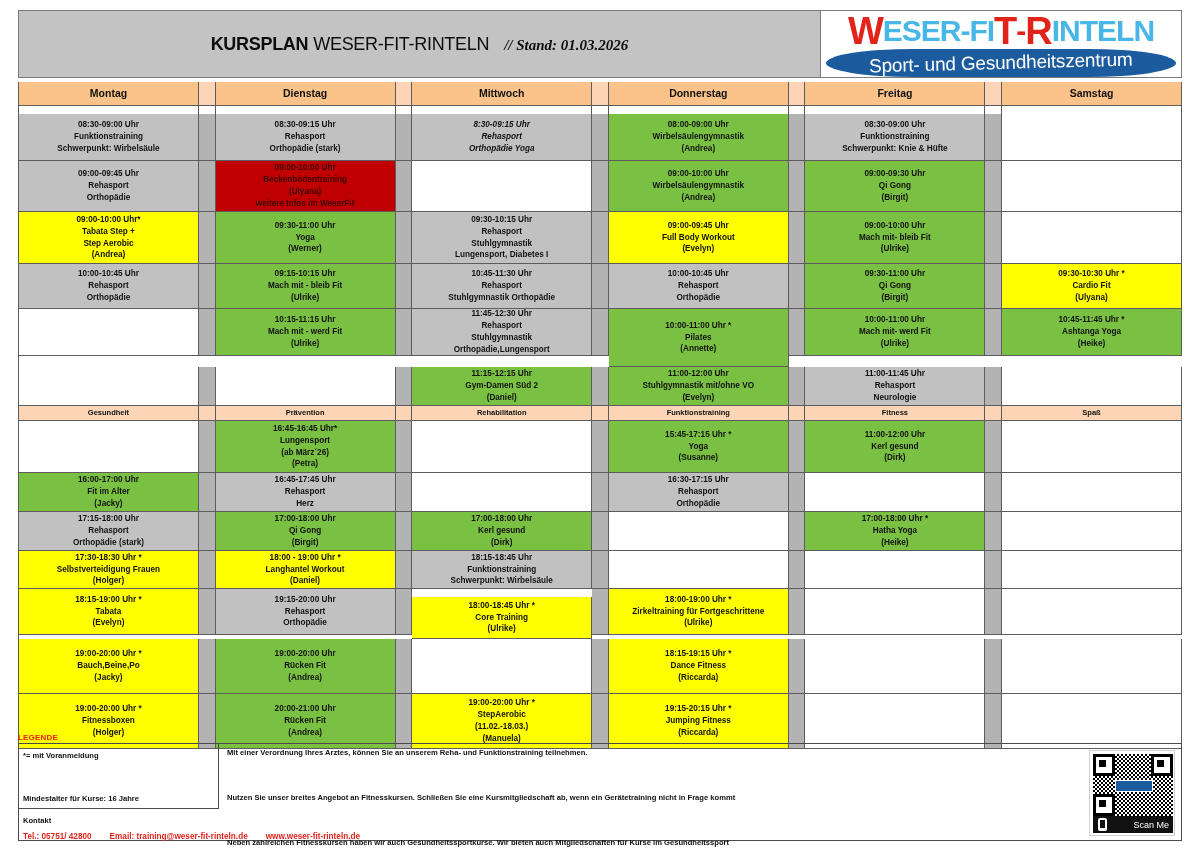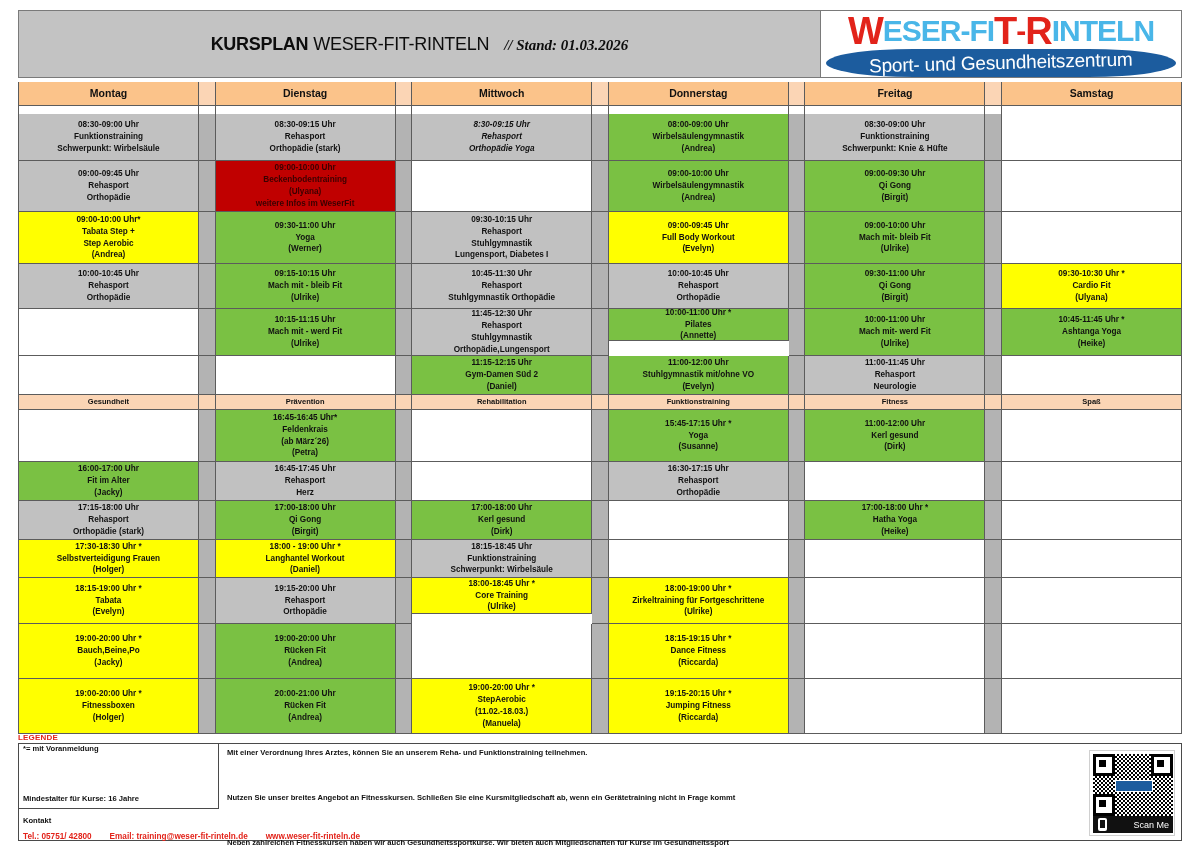--- a/index.html
+++ b/index.html
@@ -186,21 +186,21 @@
   }
   .leg-box {
     position: absolute;
     left: 0; top: 0;
     width: 200px; height: 65px;
     border: 1px solid #4a4a4a;
     box-sizing: border-box;
     border-left: 0; border-top: 0;
   }
   .leg-note1 {
-    position: absolute; left: 4px; top: 0;
+    position: absolute; left: 4px; top: 7px;
     font-size: 7.6px; font-weight: bold; color: #111;
   }
   .leg-note2 {
     position: absolute; left: 4px; top: 50px;
     font-size: 7.6px; font-weight: bold; color: #111;
   }
   .leg-kontakt {
     position: absolute; left: 4px; top: 72px;
     font-size: 7.6px; font-weight: bold; color: #111;
   }
@@ -513,21 +513,21 @@
           <span>(Ulrike)</span>
         </div>
         <div class="sepcol" style="height: 47px;"></div>
         <div class="cell daycol c-gray" style="height: 47px;">
           <span>11:45-12:30 Uhr</span>
           <span>Rehasport</span>
           <span>Stuhlgymnastik</span>
           <span>Orthopädie,Lungensport</span>
         </div>
         <div class="sepcol" style="height: 47px;"></div>
-        <div class="cell daycol c-green" style="height: 32px;">
+        <div class="cell daycol c-green" style="height: 58px;">
           <span>10:00-11:00 Uhr *</span>
           <span>Pilates</span>
           <span>(Annette)</span>
         </div>
         <div class="sepcol" style="height: 47px;"></div>
         <div class="cell daycol c-green" style="height: 47px;">
           <span>10:00-11:00 Uhr</span>
           <span>Mach mit- werd Fit</span>
           <span>(Ulrike)</span>
         </div>
@@ -586,21 +586,21 @@
         <div class="sepcol peach" style="height: 15px;"></div>
         <div class="cell daycol">
           <span>Spaß</span>
         </div>
       </div>
       <div class="row">
         <div class="cell daycol c-white" style="height: 52px;"></div>
         <div class="sepcol" style="height: 52px;"></div>
         <div class="cell daycol c-green" style="height: 52px;">
           <span>16:45-16:45 Uhr*</span>
-          <span>Feldenkrais</span>
+          <span>Lungensport</span>
           <span>(ab März´26)</span>
           <span>(Petra)</span>
         </div>
         <div class="sepcol" style="height: 52px;"></div>
         <div class="cell daycol c-white" style="height: 52px;"></div>
         <div class="sepcol" style="height: 52px;"></div>
         <div class="cell daycol c-green" style="height: 52px;">
           <span>15:45-17:15 Uhr *</span>
           <span>Yoga</span>
           <span>(Susanne)</span>
@@ -699,21 +699,21 @@
           <span>Tabata</span>
           <span>(Evelyn)</span>
         </div>
         <div class="sepcol" style="height: 46px;"></div>
         <div class="cell daycol c-gray" style="height: 46px;">
           <span>19:15-20:00 Uhr</span>
           <span>Rehasport</span>
           <span>Orthopädie</span>
         </div>
         <div class="sepcol" style="height: 46px;"></div>
-        <div class="cell daycol c-yellow" style="height: 36px;">
+        <div class="cell daycol c-yellow" style="height: 42px; margin-top: 8px;">
           <span>18:00-18:45 Uhr *</span>
           <span>Core Training</span>
           <span>(Ulrike)</span>
         </div>
         <div class="sepcol" style="height: 46px;"></div>
         <div class="cell daycol c-yellow" style="height: 46px;">
           <span>18:00-19:00 Uhr *</span>
           <span>Zirkeltraining für Fortgeschrittene</span>
           <span>(Ulrike)</span>
         </div>

